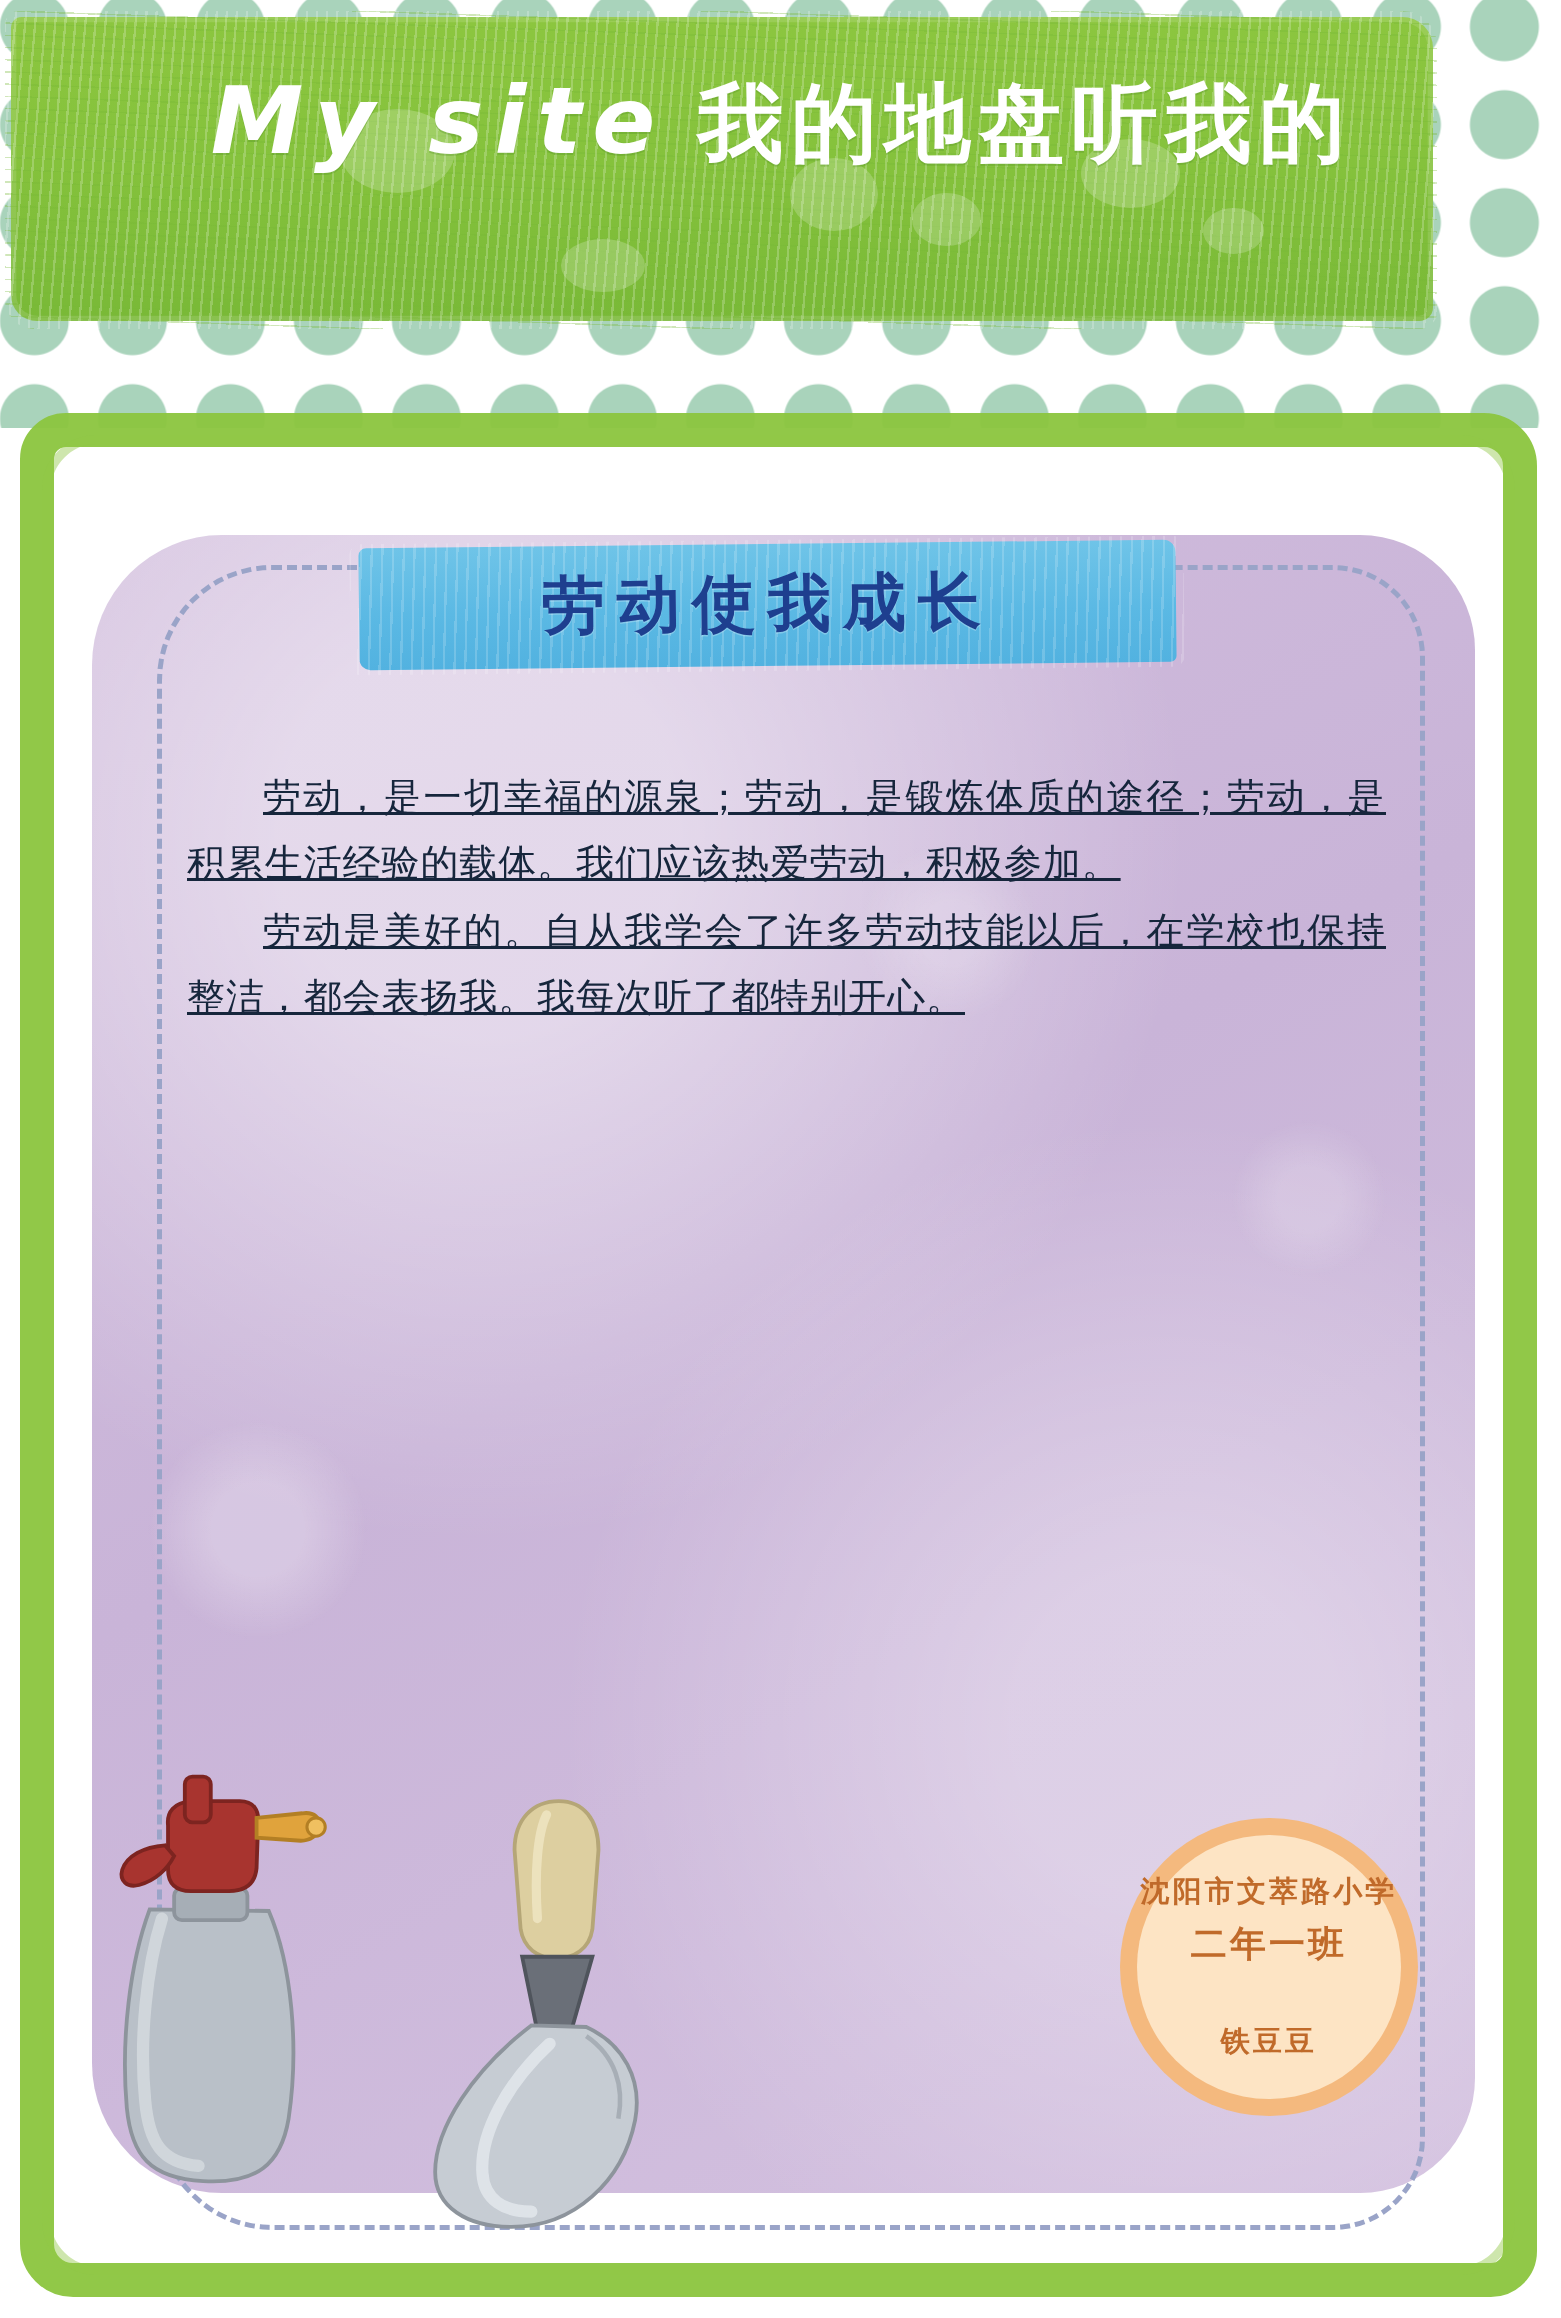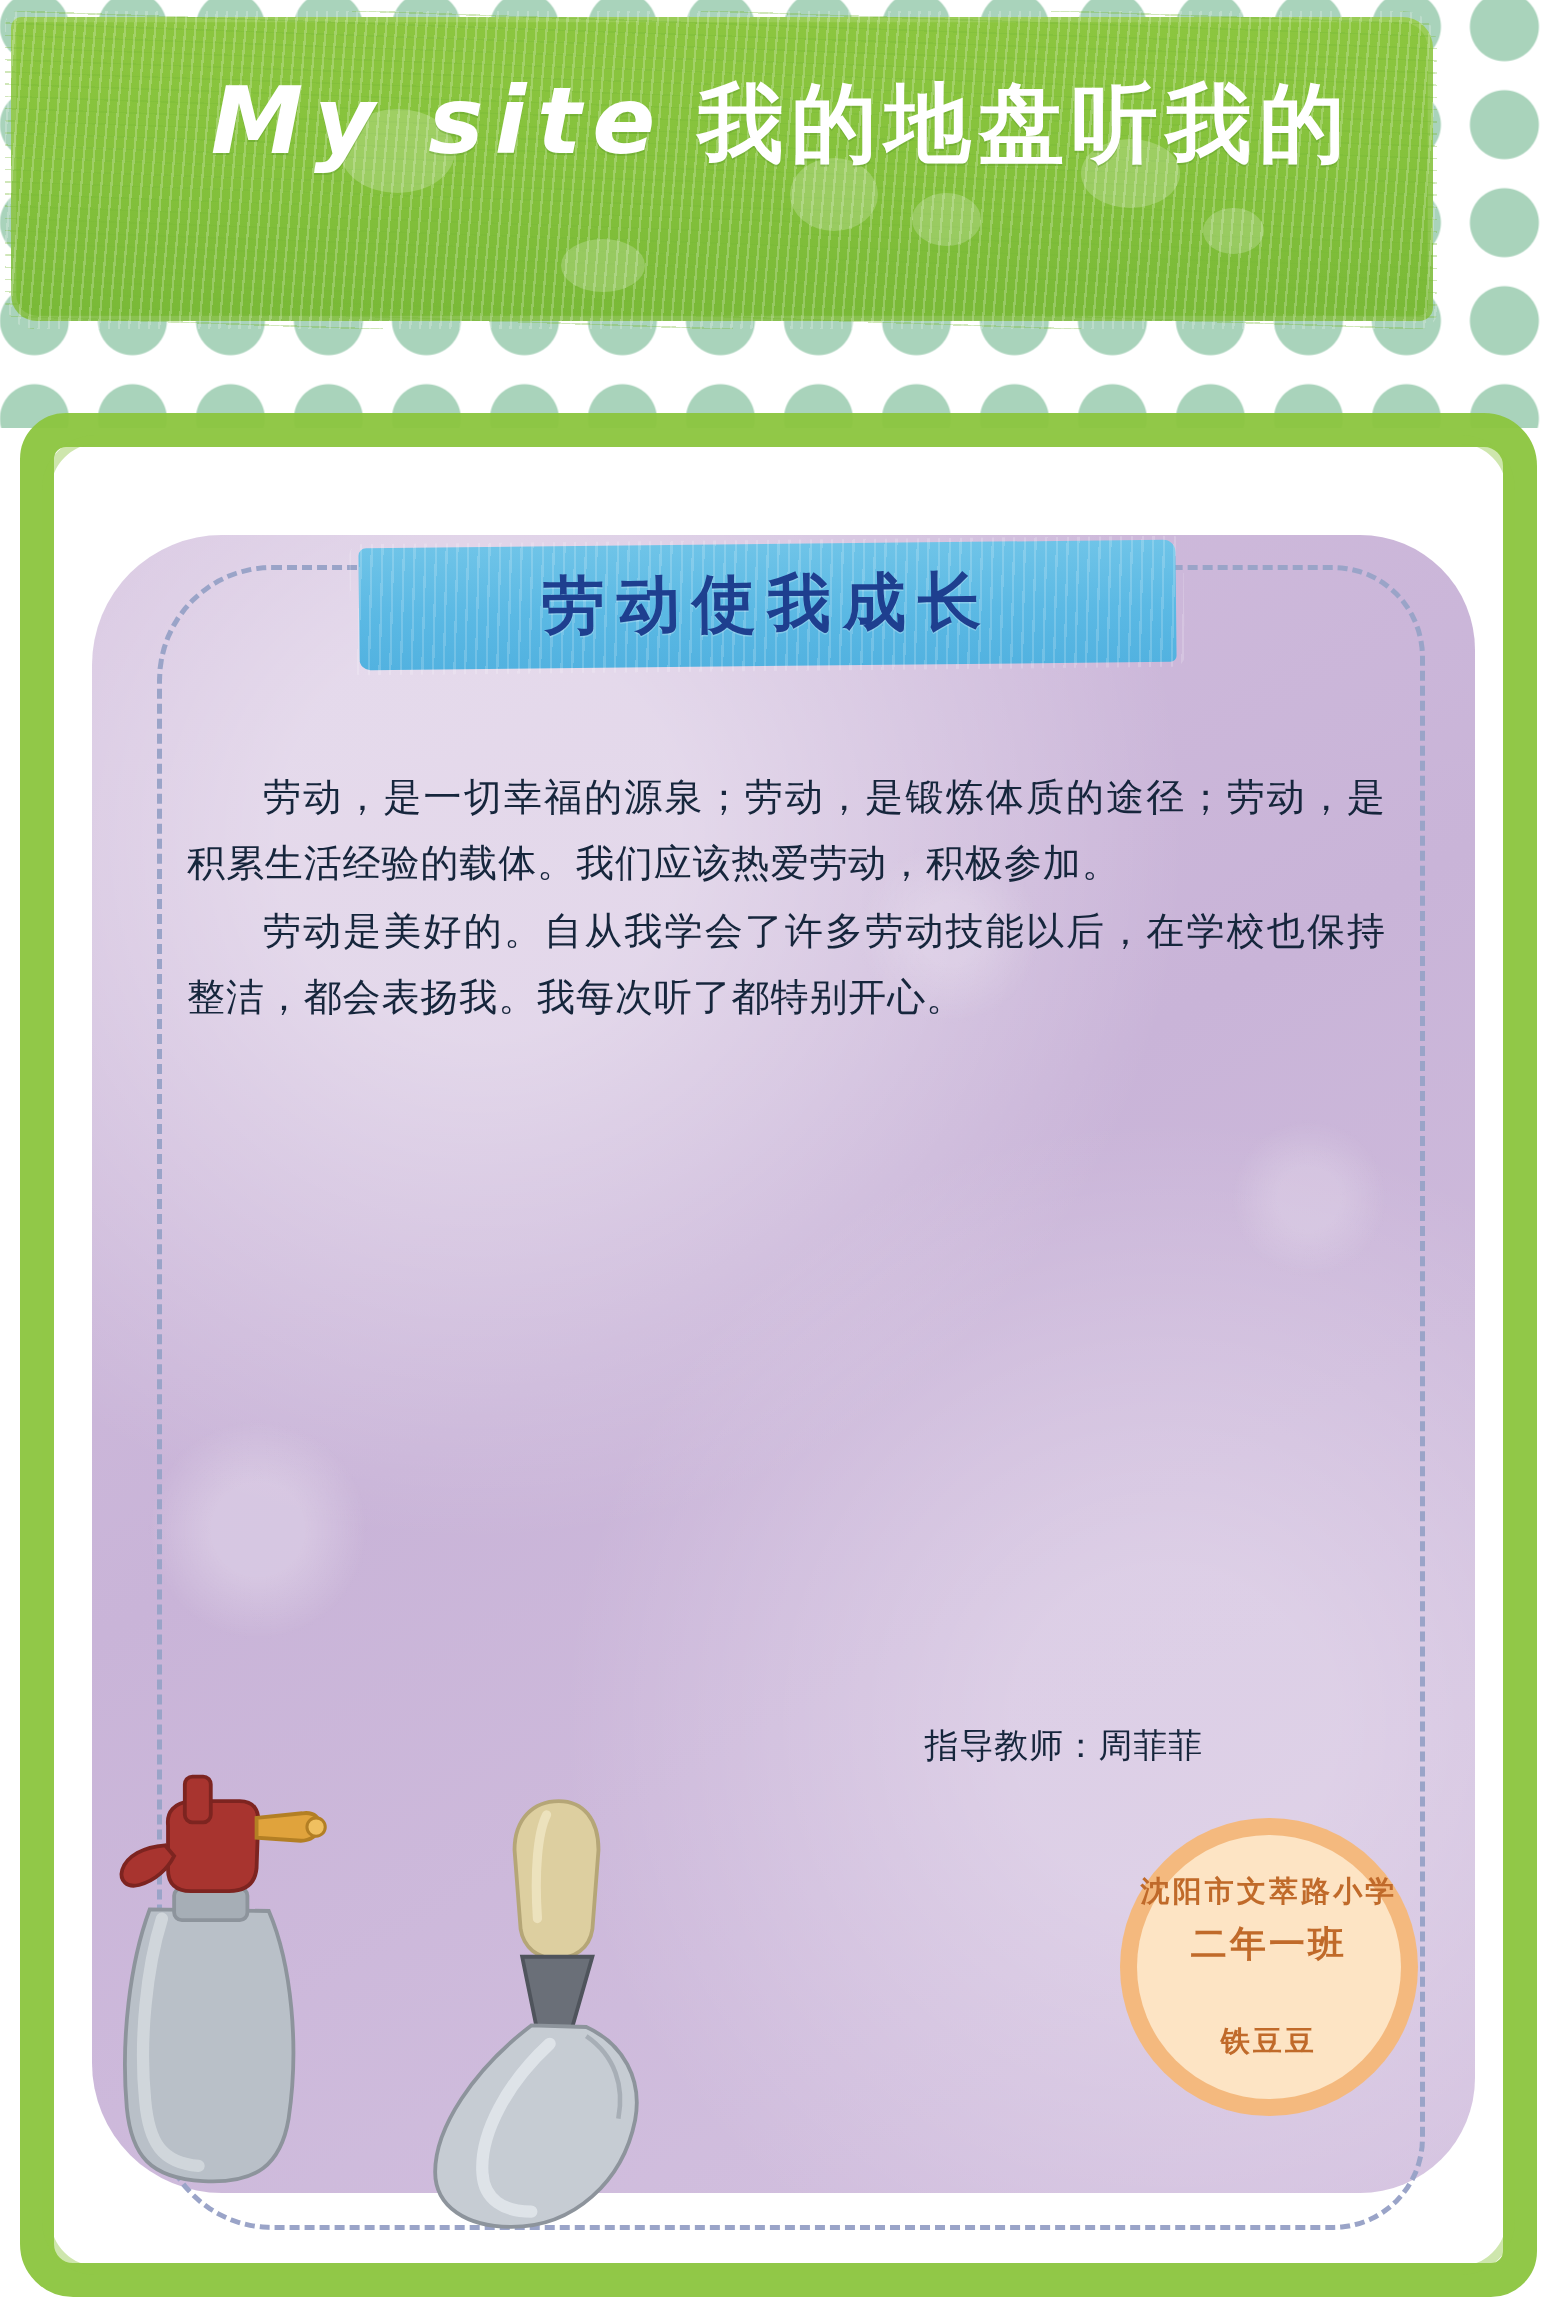--- a/index.html
+++ b/index.html
@@ -192,20 +192,21 @@
     width: 1199px;
     color: #16263c;
     font-size: 38px;
     line-height: 66px;
     letter-spacing: 0.9px;
     text-align: justify;
   }
   #article p {
     margin: 0 0 1.5px 0;
     text-indent: 76px;
+    text-decoration: underline;
   }
 
   #teacher-line {
     position: absolute;
     left: 187px;
     top: 1723px;
     width: 1016px;
     text-align: right;
     color: #16263c;
     font-size: 34px;
@@ -299,21 +300,20 @@
 
   <div id="ribbon">
     <div id="ribbon-text" class="nosel">劳动使我成长</div>
   </div>
 
   <div id="article">
     <p>劳动，是一切幸福的源泉；劳动，是锻炼体质的途径；劳动，是积累生活经验的载体。我们应该热爱劳动，积极参加。</p>
     <p>劳动是美好的。自从我学会了许多劳动技能以后，在学校也保持整洁，都会表扬我。我每次听了都特别开心。</p>
   </div>
 
-  <div id="teacher-line">指导教师：周菲菲</div>
 
   <div id="seal">
     <div class="scallop"></div>
     <div class="inner">
       <div class="l1">沈阳市文萃路小学</div>
       <div class="l2">二年一班</div>
       <div class="l3">铁豆豆</div>
     </div>
   </div>
 

